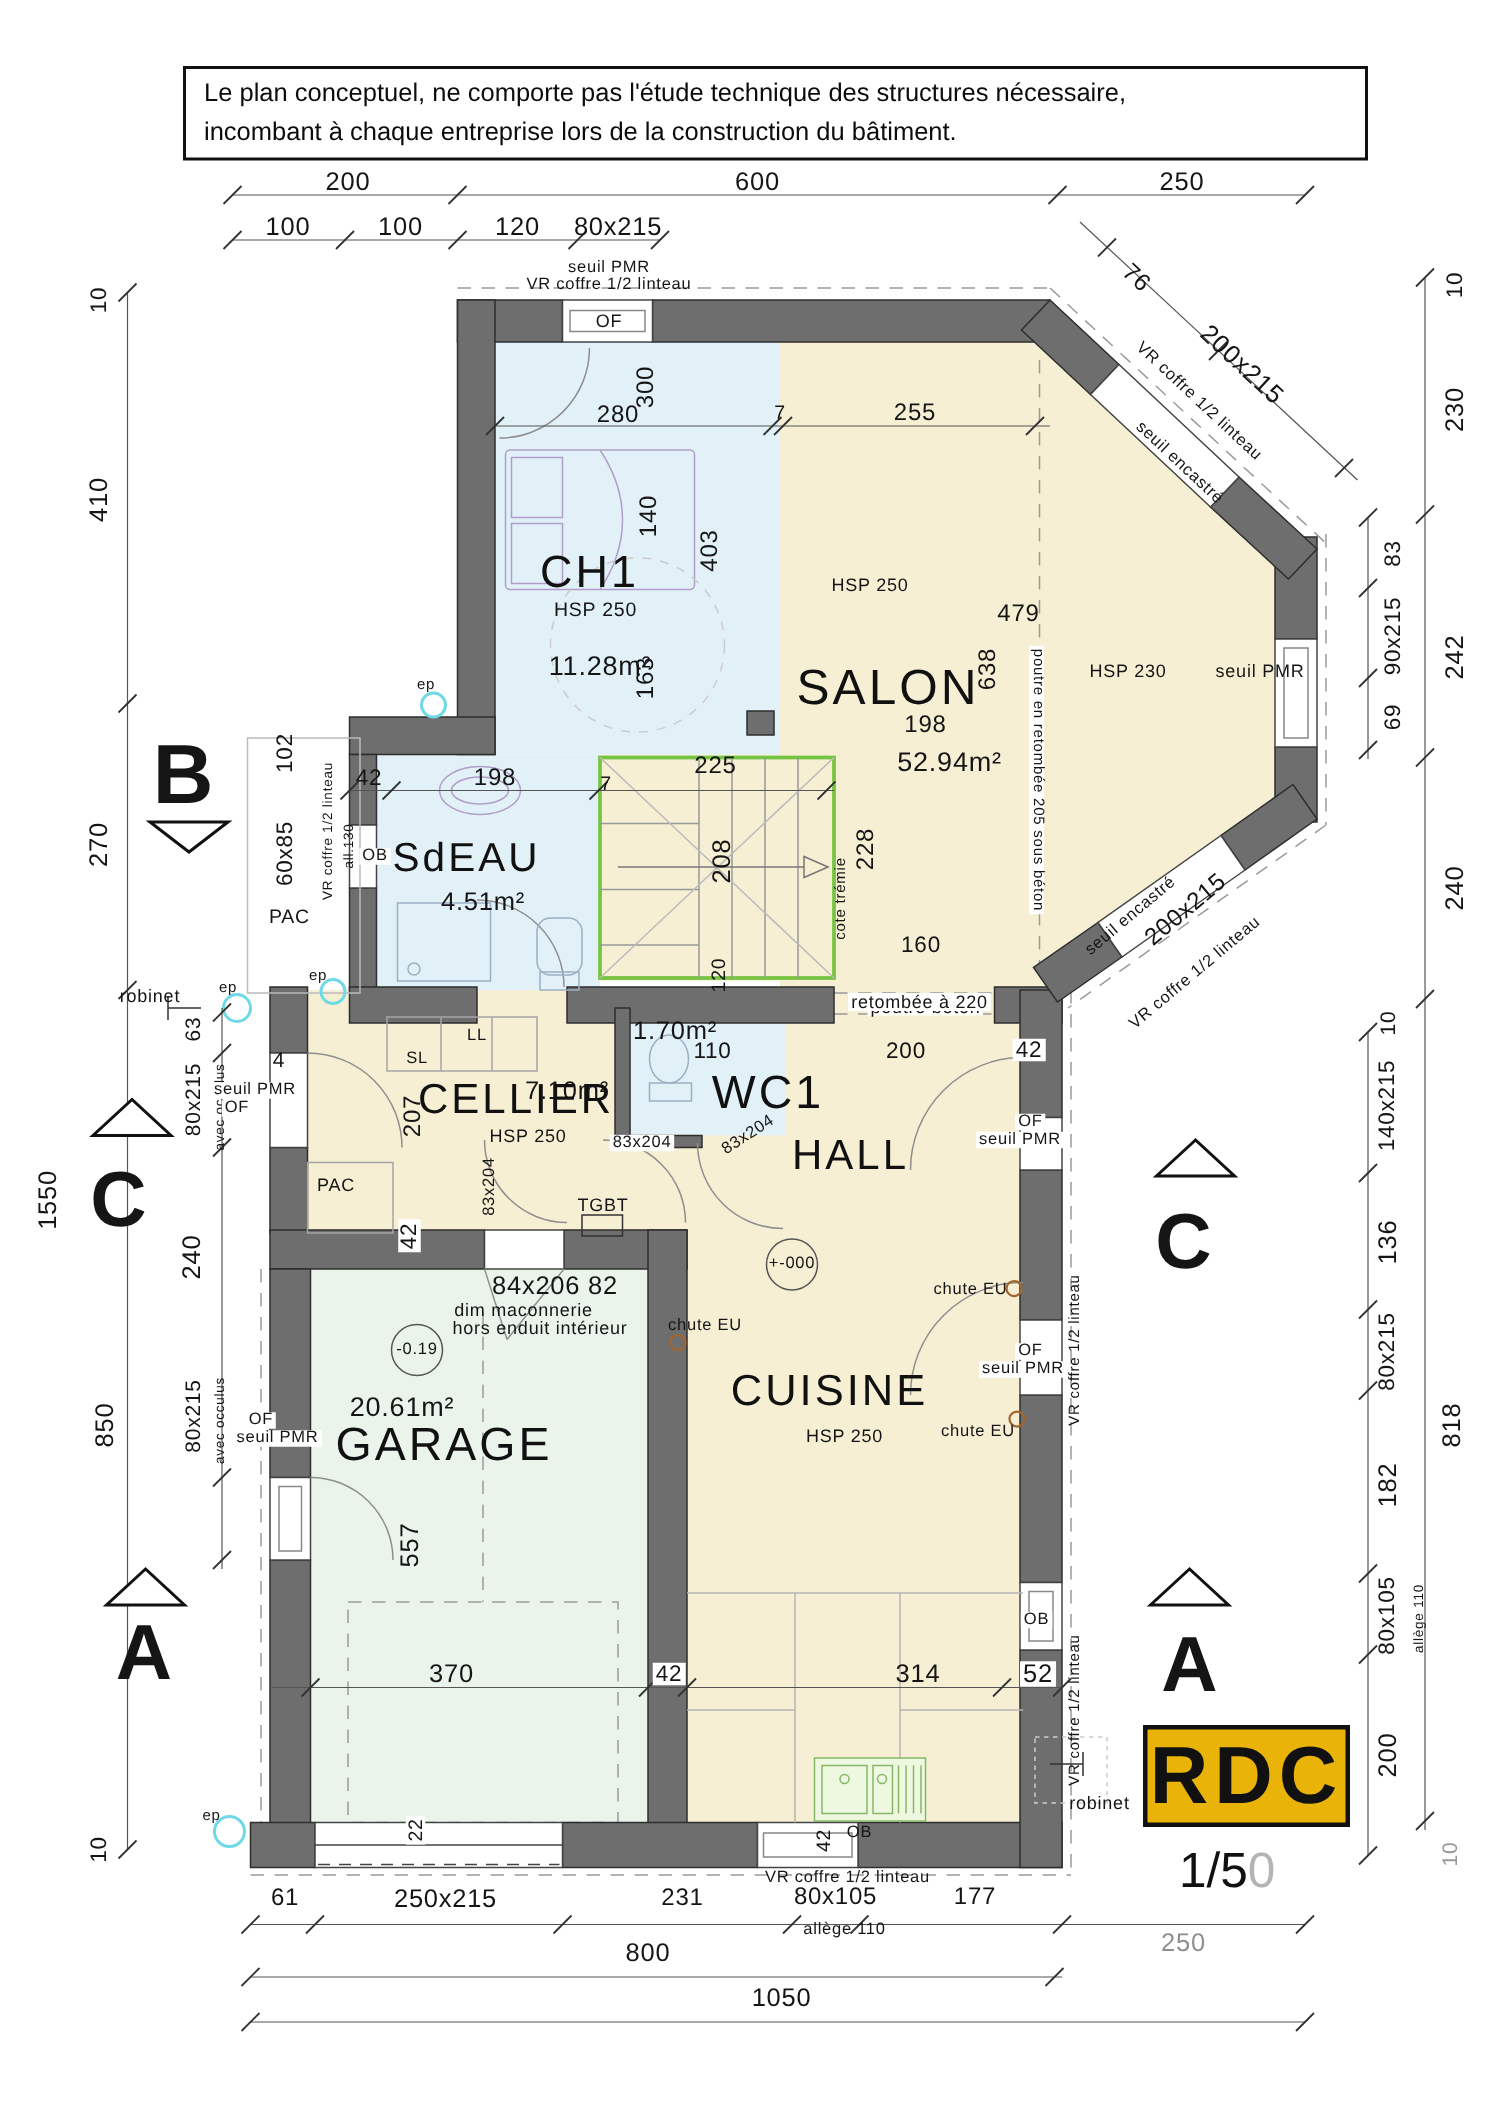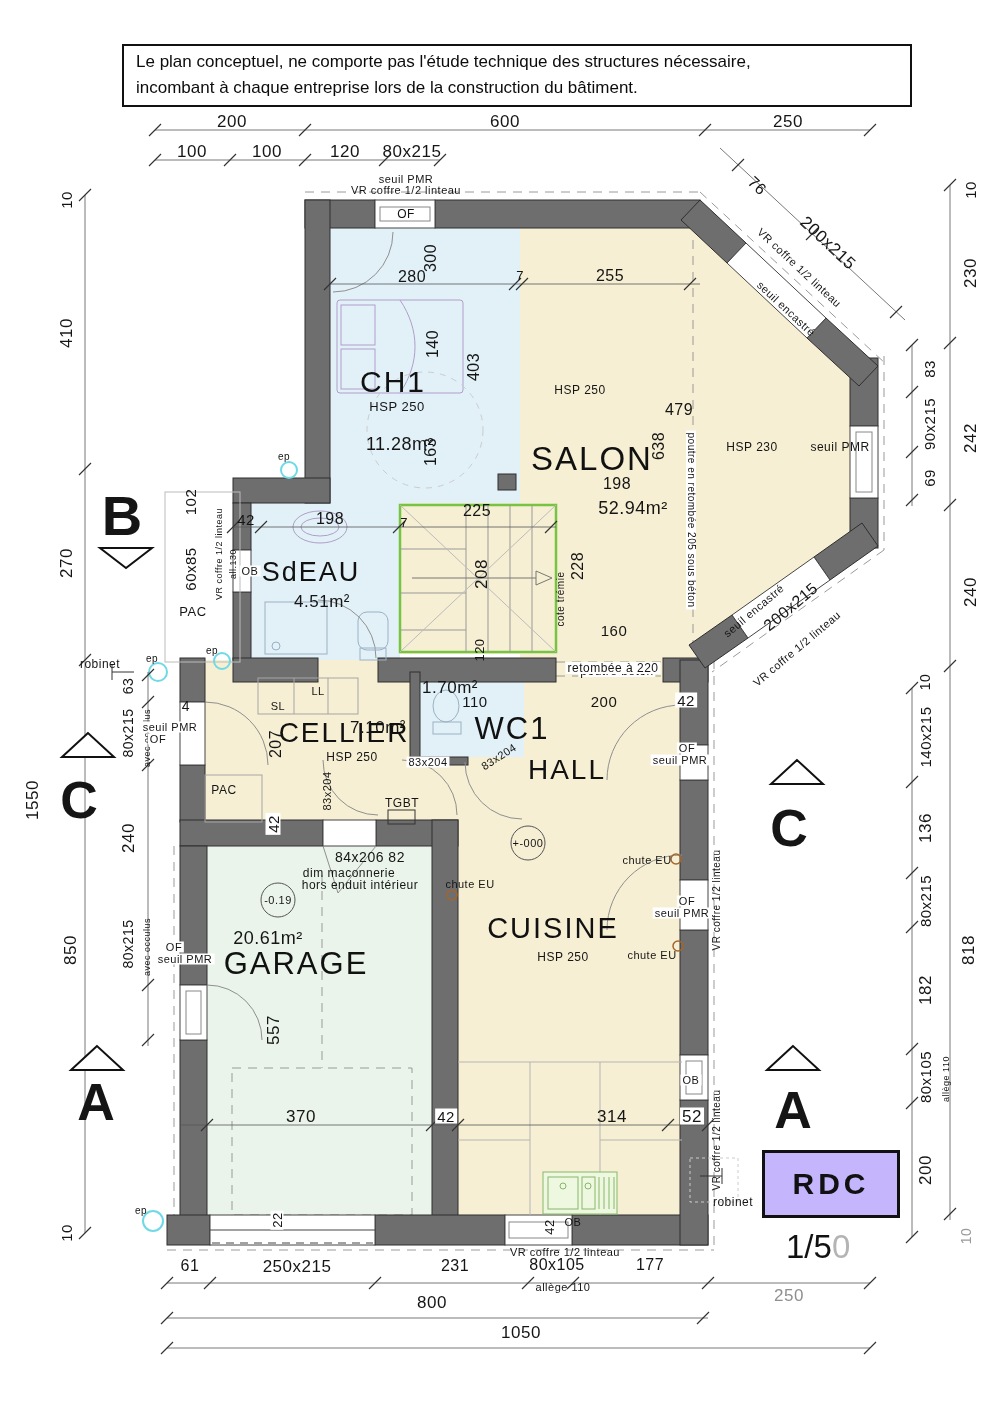--- a/index.html
+++ b/index.html
@@ -4,22 +4,22 @@
 <style>
   html,body{margin:0;padding:0;background:#fff;}
   .canvas{position:relative;width:1000px;height:1415px;background:#ffffff;font-family:"Liberation Sans",sans-serif;overflow:hidden;}
   svg.plan{position:absolute;left:0;top:0;}
   .lbl{position:absolute;transform:translate(-50%,-50%);color:#151515;white-space:nowrap;line-height:1;letter-spacing:.5px;}
   .lbl.room{letter-spacing:2px;color:#111;}
   .lbl.big{font-weight:bold;letter-spacing:0;}
   .lbl.bg{background:#fff;padding:0 2px;}
   .disclaimer{position:absolute;left:122px;top:44px;width:774px;height:56px;border:2px solid #111;
     font-size:17px;line-height:26px;padding:3px 0 0 12px;color:#0c0c0c;}
-  .rdc-box{position:absolute;left:762px;top:1150px;width:132px;height:62px;border:3px solid #111;background:#c4b5fd;
-    display:flex;align-items:center;justify-content:center;font-size:30px;letter-spacing:4px;color:#111;font-weight:bold;}
+  .rdc-box{position:absolute;left:762px;top:1150px;width:132px;height:62px;border:3px solid #111;background:#eab308;
+    display:flex;align-items:center;justify-content:center;font-size:54px;letter-spacing:4px;color:#111;font-weight:bold;}
   .scale-lbl{position:absolute;left:786px;top:1228px;font-size:33px;color:#111;}
   .scale-lbl .ghost{color:#b4b4b4;}
 </style>
 </head>
 <body>
 
 <div class="canvas">
 
   <svg class="plan" width="1000" height="1415" viewBox="0 0 1000 1415">
 
@@ -317,21 +317,21 @@
       <span class="lbl" style="left: 499px; top: 757px; font-size: 11px; transform: translate(-50%, -50%) rotate(-33deg);">83x204</span>
       <span class="lbl room" style="left: 567px; top: 770px; font-size: 28px; transform: translate(-50%, -50%);">HALL</span>
       <span class="lbl bg" style="left: 687px; top: 748px; font-size: 11px; transform: translate(-50%, -50%);">OF</span>
       <span class="lbl bg" style="left: 680px; top: 760px; font-size: 11px; transform: translate(-50%, -50%);">seuil PMR</span>
       <span class="lbl" style="left: 224px; top: 790px; font-size: 12px; transform: translate(-50%, -50%);">PAC</span>
       <span class="lbl" style="left: 327px; top: 791px; font-size: 11px; transform: translate(-50%, -50%) rotate(-90deg);">83x204</span>
       <span class="lbl" style="left: 402px; top: 803px; font-size: 12px; transform: translate(-50%, -50%);">TGBT</span>
       <span class="lbl bg" style="left: 273px; top: 824px; font-size: 15px; transform: translate(-50%, -50%) rotate(-90deg);">42</span>
       <span class="lbl" style="left: 528px; top: 843px; font-size: 11px; transform: translate(-50%, -50%);">+-000</span>
       <span class="lbl" style="left: 647px; top: 860px; font-size: 11px; transform: translate(-50%, -50%);">chute EU</span>
-      <span class="lbl" style="left: 370px; top: 857px; font-size: 14px; transform: translate(-50%, -50%);">84x206  82</span>
+      <span class="lbl" style="left: 370px; top: 857px; font-size: 17px; transform: translate(-50%, -50%);">84x206  82</span>
       <span class="lbl" style="left: 349px; top: 873px; font-size: 12px; transform: translate(-50%, -50%);">dim maconnerie</span>
       <span class="lbl" style="left: 360px; top: 885px; font-size: 12px; transform: translate(-50%, -50%);">hors enduit intérieur</span>
       <span class="lbl" style="left: 470px; top: 884px; font-size: 11px; transform: translate(-50%, -50%);">chute EU</span>
       <span class="lbl" style="left: 278px; top: 900px; font-size: 11px; transform: translate(-50%, -50%);">-0.19</span>
       <span class="lbl" style="left: 268px; top: 938px; font-size: 18px; transform: translate(-50%, -50%);">20.61m²</span>
       <span class="lbl room" style="left: 296px; top: 963px; font-size: 31px; transform: translate(-50%, -50%);">GARAGE</span>
       <span class="lbl room" style="left: 553px; top: 928px; font-size: 29px; transform: translate(-50%, -50%);">CUISINE</span>
       <span class="lbl" style="left: 563px; top: 957px; font-size: 12px; transform: translate(-50%, -50%);">HSP 250</span>
       <span class="lbl bg" style="left: 687px; top: 901px; font-size: 11px; transform: translate(-50%, -50%);">OF</span>
       <span class="lbl bg" style="left: 682px; top: 913px; font-size: 11px; transform: translate(-50%, -50%);">seuil PMR</span>

